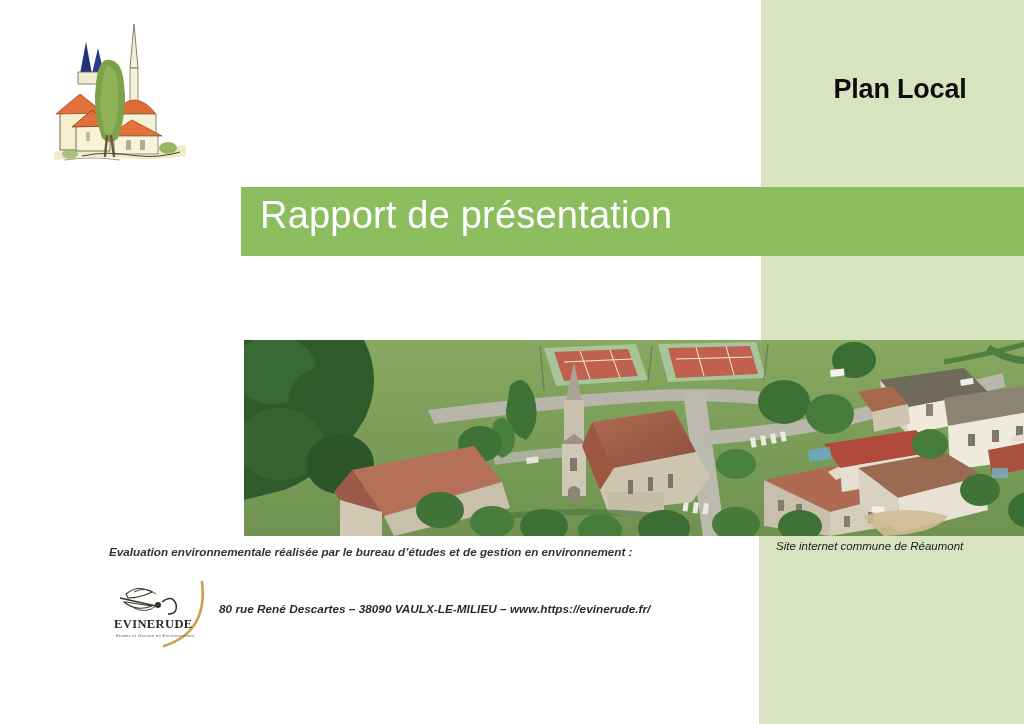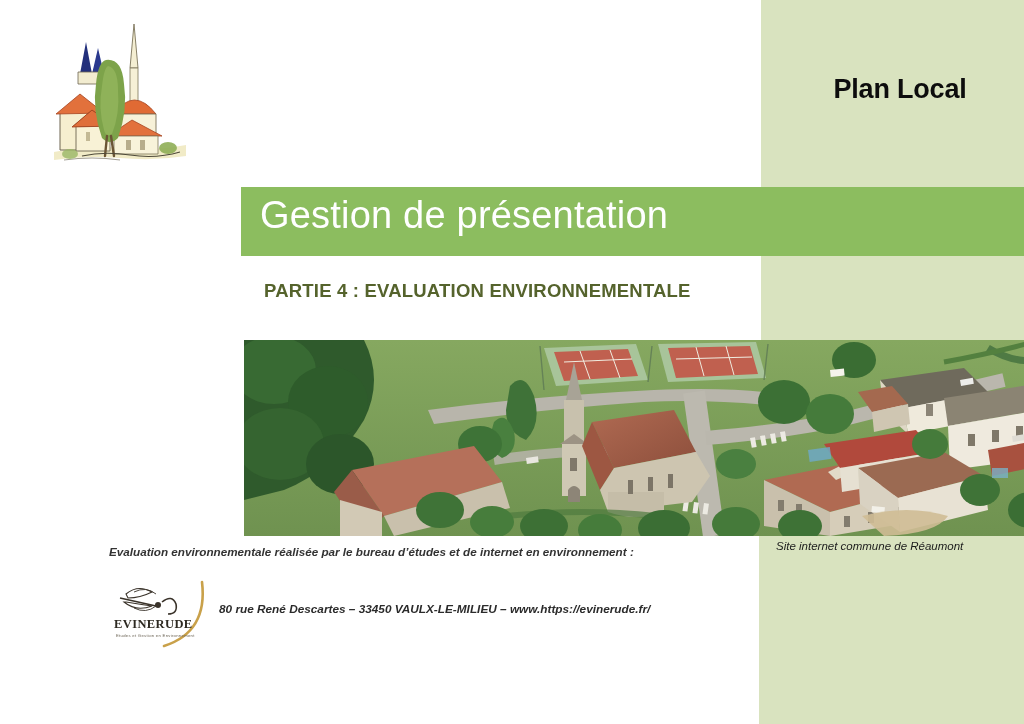--- a/index.html
+++ b/index.html
@@ -226,26 +226,25 @@
       <ellipse cx="134" cy="134" rx="9" ry="6" fill="#8fae56" opacity="0.9"></ellipse>
       <ellipse cx="36" cy="140" rx="8" ry="5" fill="#9ab765" opacity="0.8"></ellipse>
     </svg>
   </div>
 
   <div class="plu-title">
     <div>Plan Local</div>
   </div>
 
   <div class="banner">
-    <div class="banner-text">Gestion de présentation</div>
+    <div class="banner-text">Rapport de présentation</div>
   </div>
 
   <div class="white-mask"></div>
 
-  <div class="subtitle">PARTIE 4 : EVALUATION ENVIRONNEMENTALE</div>
 
   <div class="aerial">
     <svg viewBox="0 0 796 196" preserveAspectRatio="none" xmlns="http://www.w3.org/2000/svg">
       <defs>
         <linearGradient id="grassG" x1="0" y1="0" x2="0" y2="1">
           <stop offset="0%" stop-color="#86a860"></stop>
           <stop offset="100%" stop-color="#6f9250"></stop>
         </linearGradient>
         <linearGradient id="roofG" x1="0" y1="0" x2="1" y2="1">
           <stop offset="0%" stop-color="#b06a52"></stop>
@@ -410,21 +409,21 @@
 
       <rect x="564" y="110" width="22" height="12" fill="#6fa9c4" opacity="0.85" transform="rotate(-8 564 110)"></rect>
       <rect x="748" y="128" width="16" height="10" fill="#7ab0c7" opacity="0.8"></rect>
 
       <path d="M618 176 Q664 164 704 176 Q692 194 640 196 Z" fill="#cfbd95" opacity="0.9"></path>
     </svg>
   </div>
 
   <div class="photo-credit">Site internet commune de Réaumont</div>
 
-  <div class="footer-note">Evaluation environnementale réalisée par le bureau d’études et de internet en environnement :</div>
+  <div class="footer-note">Evaluation environnementale réalisée par le bureau d’études et de gestion en environnement :</div>
 
   <div class="evinerude">
     <svg viewBox="0 0 122 76" xmlns="http://www.w3.org/2000/svg">
 
       <path d="M60 74 Q104 60 98 10" stroke="#c9a14a" stroke-width="2.6" fill="none" stroke-linecap="round"></path>
 
       <path d="M16 26 Q34 30 52 34" stroke="#3a332a" stroke-width="1.6" fill="none"></path>
 
       <path d="M22 22 Q34 12 48 20 Q36 26 24 26 Z" fill="none" stroke="#3a332a" stroke-width="1.1"></path>
       <path d="M20 30 Q32 40 48 34 Q34 32 22 30 Z" fill="none" stroke="#3a332a" stroke-width="1.1"></path>
@@ -434,16 +433,16 @@
       <circle cx="54" cy="33" r="3" fill="#3a332a"></circle>
 
       <path d="M58 30 Q68 22 72 32 Q74 42 64 42" fill="none" stroke="#3a332a" stroke-width="1.6"></path>
 
       <text x="10" y="56" font-family="Liberation Serif, serif" font-size="12.5" font-weight="bold" letter-spacing="0.4" fill="#2e2a22">EVINERUDE</text>
       <text x="12" y="65" font-family="Liberation Sans, sans-serif" font-size="4.2" letter-spacing="0.3" fill="#6b6354">Etudes et Gestion en Environnement</text>
     </svg>
   </div>
 
   <div class="address">
-    <span>80 rue René Descartes – 33450 VAULX-LE-MILIEU – </span><span class="url">www.https://evinerude.fr/</span>
+    <span>80 rue René Descartes – 38090 VAULX-LE-MILIEU – </span><span class="url">www.https://evinerude.fr/</span>
   </div>
 
 </div>
 
 </body></html>

